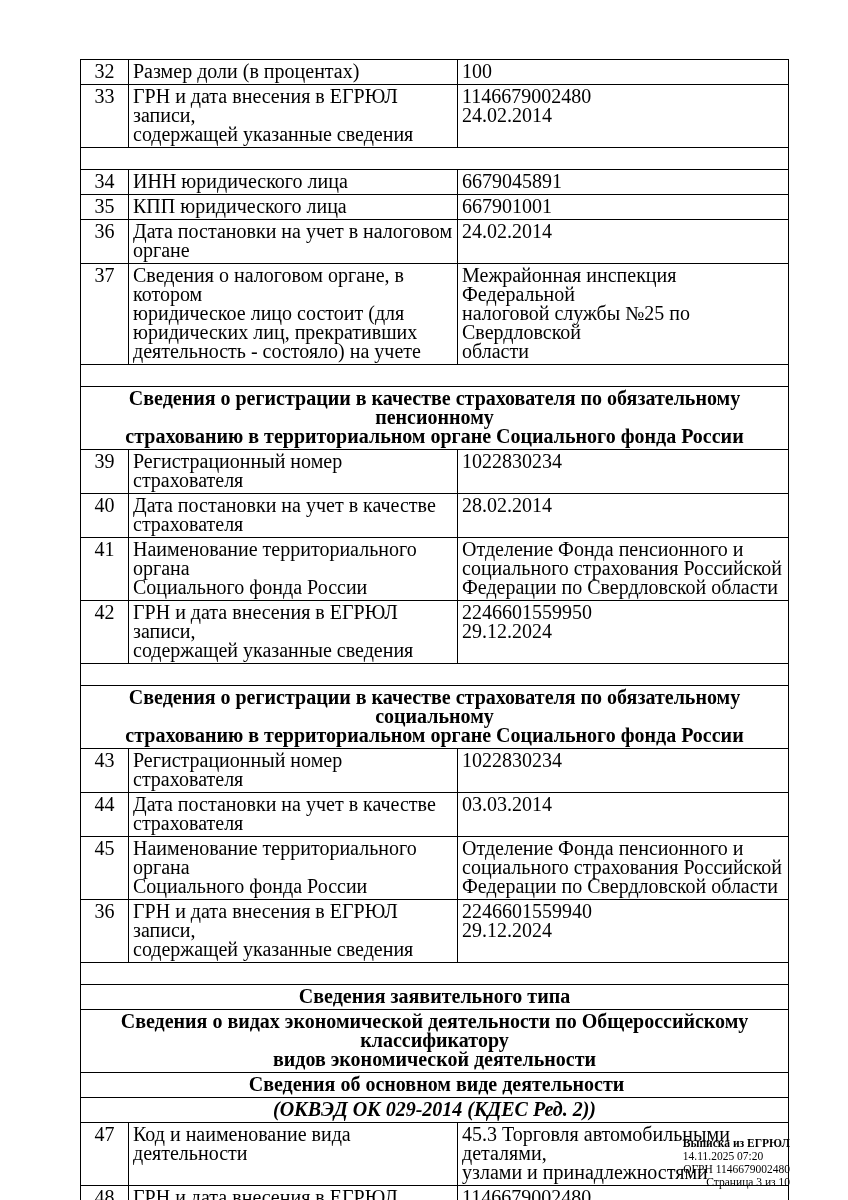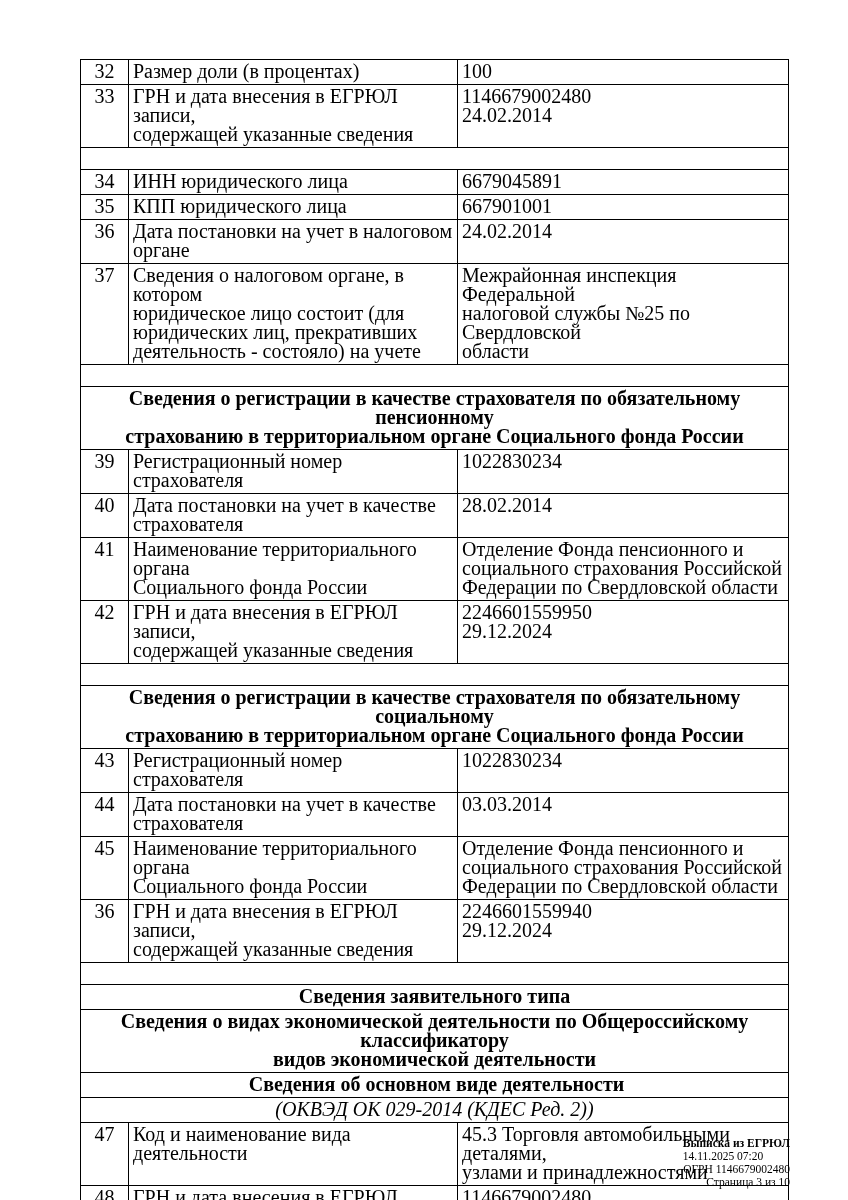--- a/index.html
+++ b/index.html
@@ -44,21 +44,21 @@
   td.section-header {
     text-align: center;
     font-weight: bold;
     padding: 2px 6px 4px 6px;
     white-space: pre-line;
   }
   td.section-header.bold-italic {
     padding-left: 8px;
   }
   td.section-header.italic {
-    font-weight: normal;
+    font-weight: bold;
     font-style: italic;
   }
   td.spacer {
     height: 16px;
     padding: 0;
   }
   .footer {
     position: absolute;
     left: 78px;
     width: 712px;

